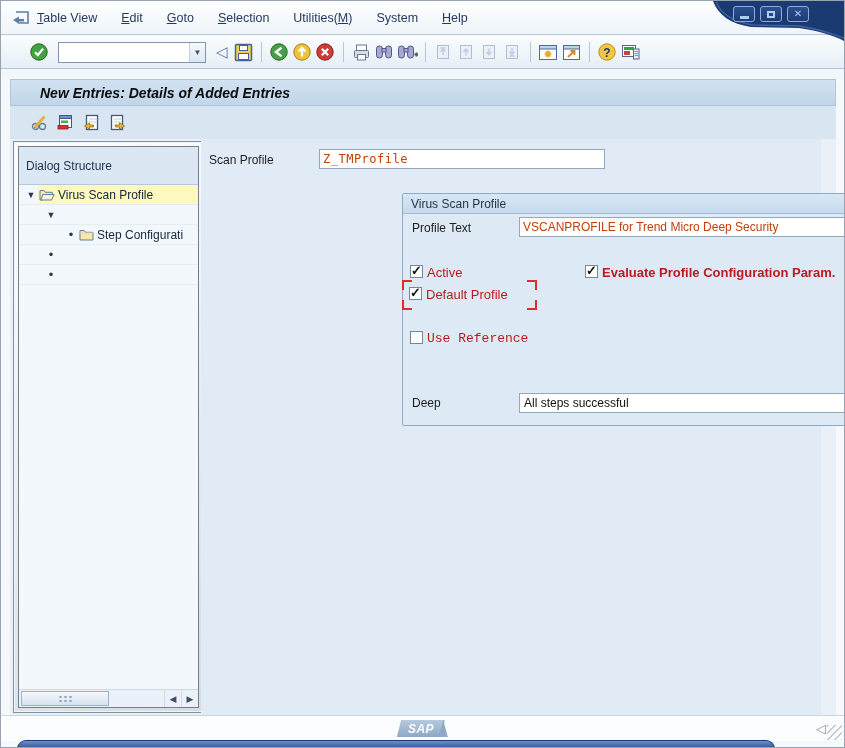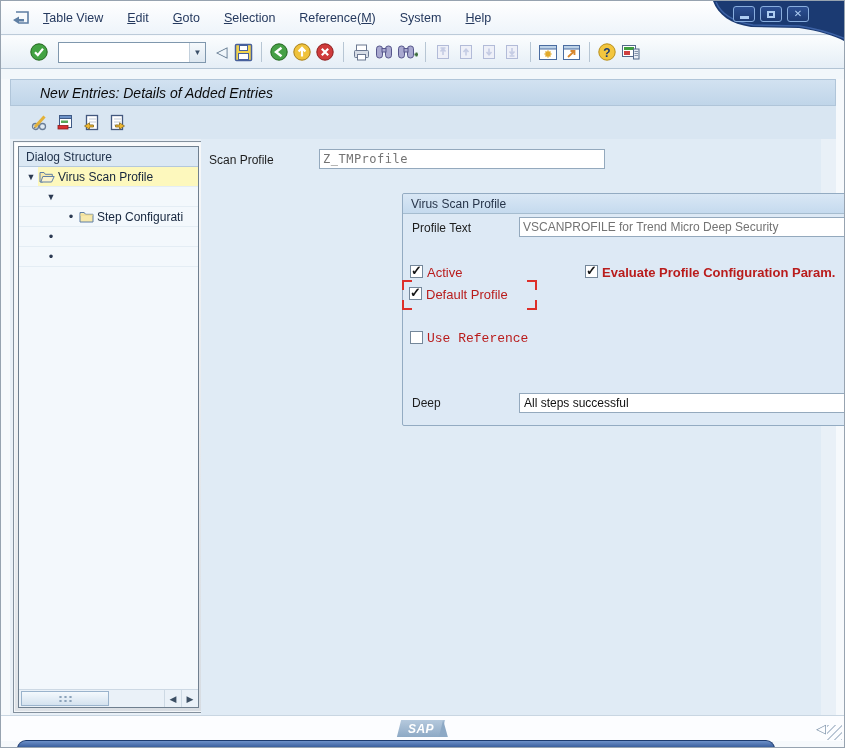--- a/index.html
+++ b/index.html
@@ -18,21 +18,21 @@
   }
   .win-btn .minbar{width:9px;height:3px;background:#aecdf2;margin-top:6px;}
   .win-btn .maxbox{width:8px;height:7px;border:2px solid #aecdf2;}
   
   .menubar{
     position:absolute;left:0;top:0;width:100%;height:34px;
     background:linear-gradient(#ffffff,#eef4fa);border-bottom:1px solid #bccbd9;
     display:flex;align-items:center;
   }
   .menu-sys-icon{margin-left:10px;width:20px;display:flex;align-items:center;}
-  .menu-items{display:flex;gap:24px;margin-left:12px;}
+  .menu-items{display:flex;gap:24px;margin-left:6px;}
   .menu-item{font-size:12.5px;color:#25395e;cursor:default;white-space:nowrap;}
   .menu-item .mn{text-decoration:underline;}
   
   .toolbar{
     position:absolute;left:0;top:35px;width:100%;height:33px;
     background:linear-gradient(#fbfdfe,#e5eef6);border-bottom:1px solid #b3c4d4;
     display:flex;align-items:center;
   }
   .tb-icon{width:23px;height:23px;display:flex;align-items:center;justify-content:center;flex:0 0 auto;}
   .tb-sep{width:1px;height:20px;background:#b7c6d4;margin:0 6px;flex:0 0 auto;}
@@ -41,59 +41,59 @@
   .cmd-arrow{width:16px;border-left:1px solid #c3d0dc;display:flex;align-items:center;justify-content:center;
     font-size:8px;color:#3b4f68;background:linear-gradient(#f5f9fc,#dde7f0);}
   .back-tri{font-size:15px;color:#5c748c;margin:0 4px 0 10px;}
   
   .prestrip{position:absolute;left:0;top:68px;width:100%;height:10px;background:#f2f7fb;}
   .titlebar{
     position:absolute;left:9px;top:78px;width:826px;height:27px;
     background:linear-gradient(#d2e2f1,#c0d5e9);border:1px solid #b0c5d9;
     display:flex;align-items:center;
   }
-  .titlebar .title{margin-left:29px;font-size:14px;font-weight:normal;font-style:italic;color:#0b0b0b;}
+  .titlebar .title{margin-left:29px;font-size:14px;font-weight:bold;font-style:italic;color:#0b0b0b;}
   
   .apptoolbar{
     position:absolute;left:9px;top:105px;width:826px;height:33px;background:#d9e6f2;
     display:flex;align-items:center;
   }
   .apptoolbar .tb-icon{margin-left:3px;}
   .apptoolbar .first{margin-left:18px;}
   
   .main{position:absolute;left:9px;top:138px;width:826px;height:576px;background:#e9f0f7;}
   
   .tree-frame{
     position:absolute;left:3px;top:2px;width:191px;height:572px;
     background:linear-gradient(145deg,#ffffff,#d7dce2);
     border:1px solid #83909d;box-shadow:inset 0 0 0 1px #f2f5f8;padding:4px;
   }
   .tree-inner{position:relative;width:100%;height:100%;border:1px solid #6f7f8f;background:#f3f8fc;overflow:hidden;}
-  .tree-header{height:20px;background:#dbe8f4;border-bottom:1px solid #b4c8dc;
+  .tree-header{height:38px;background:#dbe8f4;border-bottom:1px solid #b4c8dc;
     display:flex;align-items:center;padding-left:7px;font-size:12px;color:#22344e;}
   .tree-row{height:20px;display:flex;align-items:center;border-bottom:1px solid #e4edf4;cursor:default;}
   .tree-row .expander{width:14px;text-align:center;font-size:9px;color:#2b3a52;flex:0 0 auto;}
   .tree-row .bullet{font-size:13px;}
   .band{display:flex;align-items:center;flex:1;height:100%;overflow:hidden;}
   .tree-row.selected .band{background:#fdf8bd;}
   .folder{display:flex;align-items:center;margin:0 3px 0 1px;flex:0 0 auto;}
   .tree-label{font-size:12px;color:#15253d;white-space:nowrap;}
   .lvl0{padding-left:5px;} .lvl1{padding-left:25px;} .lvl2{padding-left:45px;}
   
   .tree-hscroll{position:absolute;left:0;bottom:0;width:100%;height:18px;background:#eaf1f8;border-top:1px solid #cdd9e4;display:flex;align-items:stretch;}
   .hthumb{width:88px;margin:1px 0 1px 2px;border:1px solid #9ab3cc;background:linear-gradient(#f4f9fd,#d4e2ef);
     display:flex;align-items:center;justify-content:center;}
   .hthumb .dots{width:14px;height:7px;background-image:radial-gradient(circle,#8ba2ba 1px,transparent 1.3px);background-size:5px 4px;}
   .htrack{flex:1;}
   .harrow{width:17px;display:flex;align-items:center;justify-content:center;font-size:9px;color:#3c4f64;border-left:1px solid #cdd9e4;}
   
   .content{position:absolute;left:191px;top:0;width:620px;height:576px;background:#e0ebf5;}
   .field-label{position:absolute;font-size:12px;color:#1d1d1d;white-space:nowrap;}
   .sap-input{position:absolute;height:20px;background:#fff;border:1px solid #94a9bd;
-    font:12px "Liberation Sans",sans-serif;color:#737373;padding:0 3px;outline:none;}
+    font:12px "Liberation Sans",sans-serif;color:#c2410c;padding:0 3px;outline:none;}
   .mono{font-family:"DejaVu Sans Mono",monospace;letter-spacing:0.5px;}
   .groupbox{position:absolute;left:201px;top:54px;width:576px;height:233px;border:1px solid #93abc2;background:#dde9f5;border-radius:2px;}
   .groupbox-header{height:20px;background:linear-gradient(#d9e7f5,#c5daee);border-bottom:1px solid #a5bccf;
     display:flex;align-items:center;padding-left:8px;font-size:12px;color:#27354a;border-radius:2px 2px 0 0;}
   .checkbox{position:absolute;width:13px;height:13px;background:#fff;border:1px solid #74879a;}
   .checkbox.checked::after{content:"✓";position:absolute;left:0px;top:-3px;font-size:13px;font-weight:bold;color:#161616;}
   .cb-label{position:absolute;font-size:13px;color:#b91c1c;white-space:nowrap;}
   .combo{position:absolute;left:116px;top:199px;width:426px;height:20px;background:#fff;border:1px solid #94a9bd;
     display:flex;align-items:center;}
   .combo-text{flex:1;padding-left:4px;font-size:12px;color:#111;}
@@ -146,21 +146,21 @@
       <svg width="19" height="16" viewBox="0 0 19 16">
         <path d="M5 2 H17 V13 H8" fill="none" stroke="#5e7ea3" stroke-width="1.6"></path>
         <path d="M2 10 L8 6.5 V9 H13 V11.5 H8 V14 Z" fill="#5e7ea3"></path>
       </svg>
     </span>
     <div class="menu-items">
       <span class="menu-item"><span></span><span class="mn">T</span><span>able View</span></span>
       <span class="menu-item"><span></span><span class="mn">E</span><span>dit</span></span>
       <span class="menu-item"><span></span><span class="mn">G</span><span>oto</span></span>
       <span class="menu-item"><span></span><span class="mn">S</span><span>election</span></span>
-      <span class="menu-item"><span>Reference(</span><span class="mn">M</span><span>)</span></span>
+      <span class="menu-item"><span>Utilities(</span><span class="mn">M</span><span>)</span></span>
       <span class="menu-item"><span>System</span><span class="mn"></span><span></span></span>
       <span class="menu-item"><span></span><span class="mn">H</span><span>elp</span></span>
     </div>
   </div>
 
   <div class="toolbar">
     <span class="tb-icon" style="margin-left:26px;">
       <svg width="20" height="20">
           <circle cx="10" cy="10" r="8.2" fill="#43a343" stroke="#23671f"></circle>
           <path d="M6 10.2 l2.8 2.9 L14 6.8" fill="none" stroke="#fff" stroke-width="2.2"></path>

